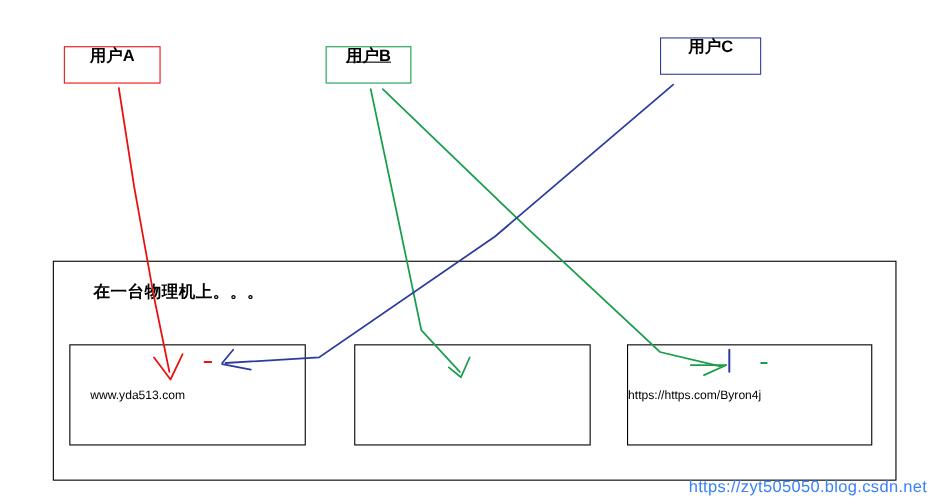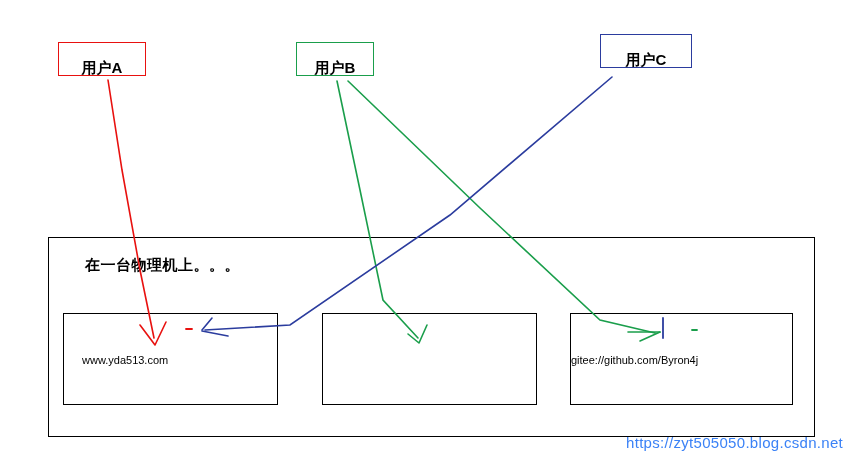--- a/index.html
+++ b/index.html
@@ -16,33 +16,33 @@
     font-family: "Liberation Sans", "DejaVu Sans", sans-serif;
   }
 
   
   .user-box {
     position: absolute;
     box-sizing: border-box;
     background: #ffffff;
     border: 1.5px solid #000;
     display: flex;
-    align-items: flex-end;
+    align-items: flex-start;
     justify-content: center;
   }
   .user-box .user-label {
     font-size: 15px;
     font-weight: bold;
     color: #000000;
     letter-spacing: 0px;
     line-height: 1;
     white-space: nowrap;
   }
   #user-a { left: 58px;  top: 42px;  width: 88px; height: 34px; border-color: #e8110f; }
-  #user-b { left: 296px; top: 42px;  width: 78px; height: 34px; border-color: #1a9e4b; }
+  #user-b { left: 296px; top: 42px;  width: 78px; height: 34px; border-color: #1a9e4b; text-decoration: underline; }
   #user-c { left: 600px; top: 34px;  width: 92px; height: 34px; border-color: #2b3c9e; }
 
   
   #machine-box {
     position: absolute;
     left: 48px;
     top: 237px;
     width: 767px;
     height: 200px;
     box-sizing: border-box;
@@ -108,21 +108,21 @@
 <div id="canvas">
 
   <div id="machine-box"></div>
   <div id="machine-caption">在一台物理机上。。。</div>
 
   <div class="site-box" id="site-box-1"></div>
   <div class="site-box" id="site-box-2"></div>
   <div class="site-box" id="site-box-3"></div>
 
   <div class="site-label" id="site-label-1">www.yda513.com</div>
-  <div class="site-label" id="site-label-3">gitee://github.com/Byron4j</div>
+  <div class="site-label" id="site-label-3">https://https.com/Byron4j</div>
 
   <div class="user-box" id="user-a">
     <span class="user-label">用户A</span>
   </div>
   <div class="user-box" id="user-b">
     <span class="user-label">用户B</span>
   </div>
   <div class="user-box" id="user-c">
     <span class="user-label">用户C</span>
   </div>

